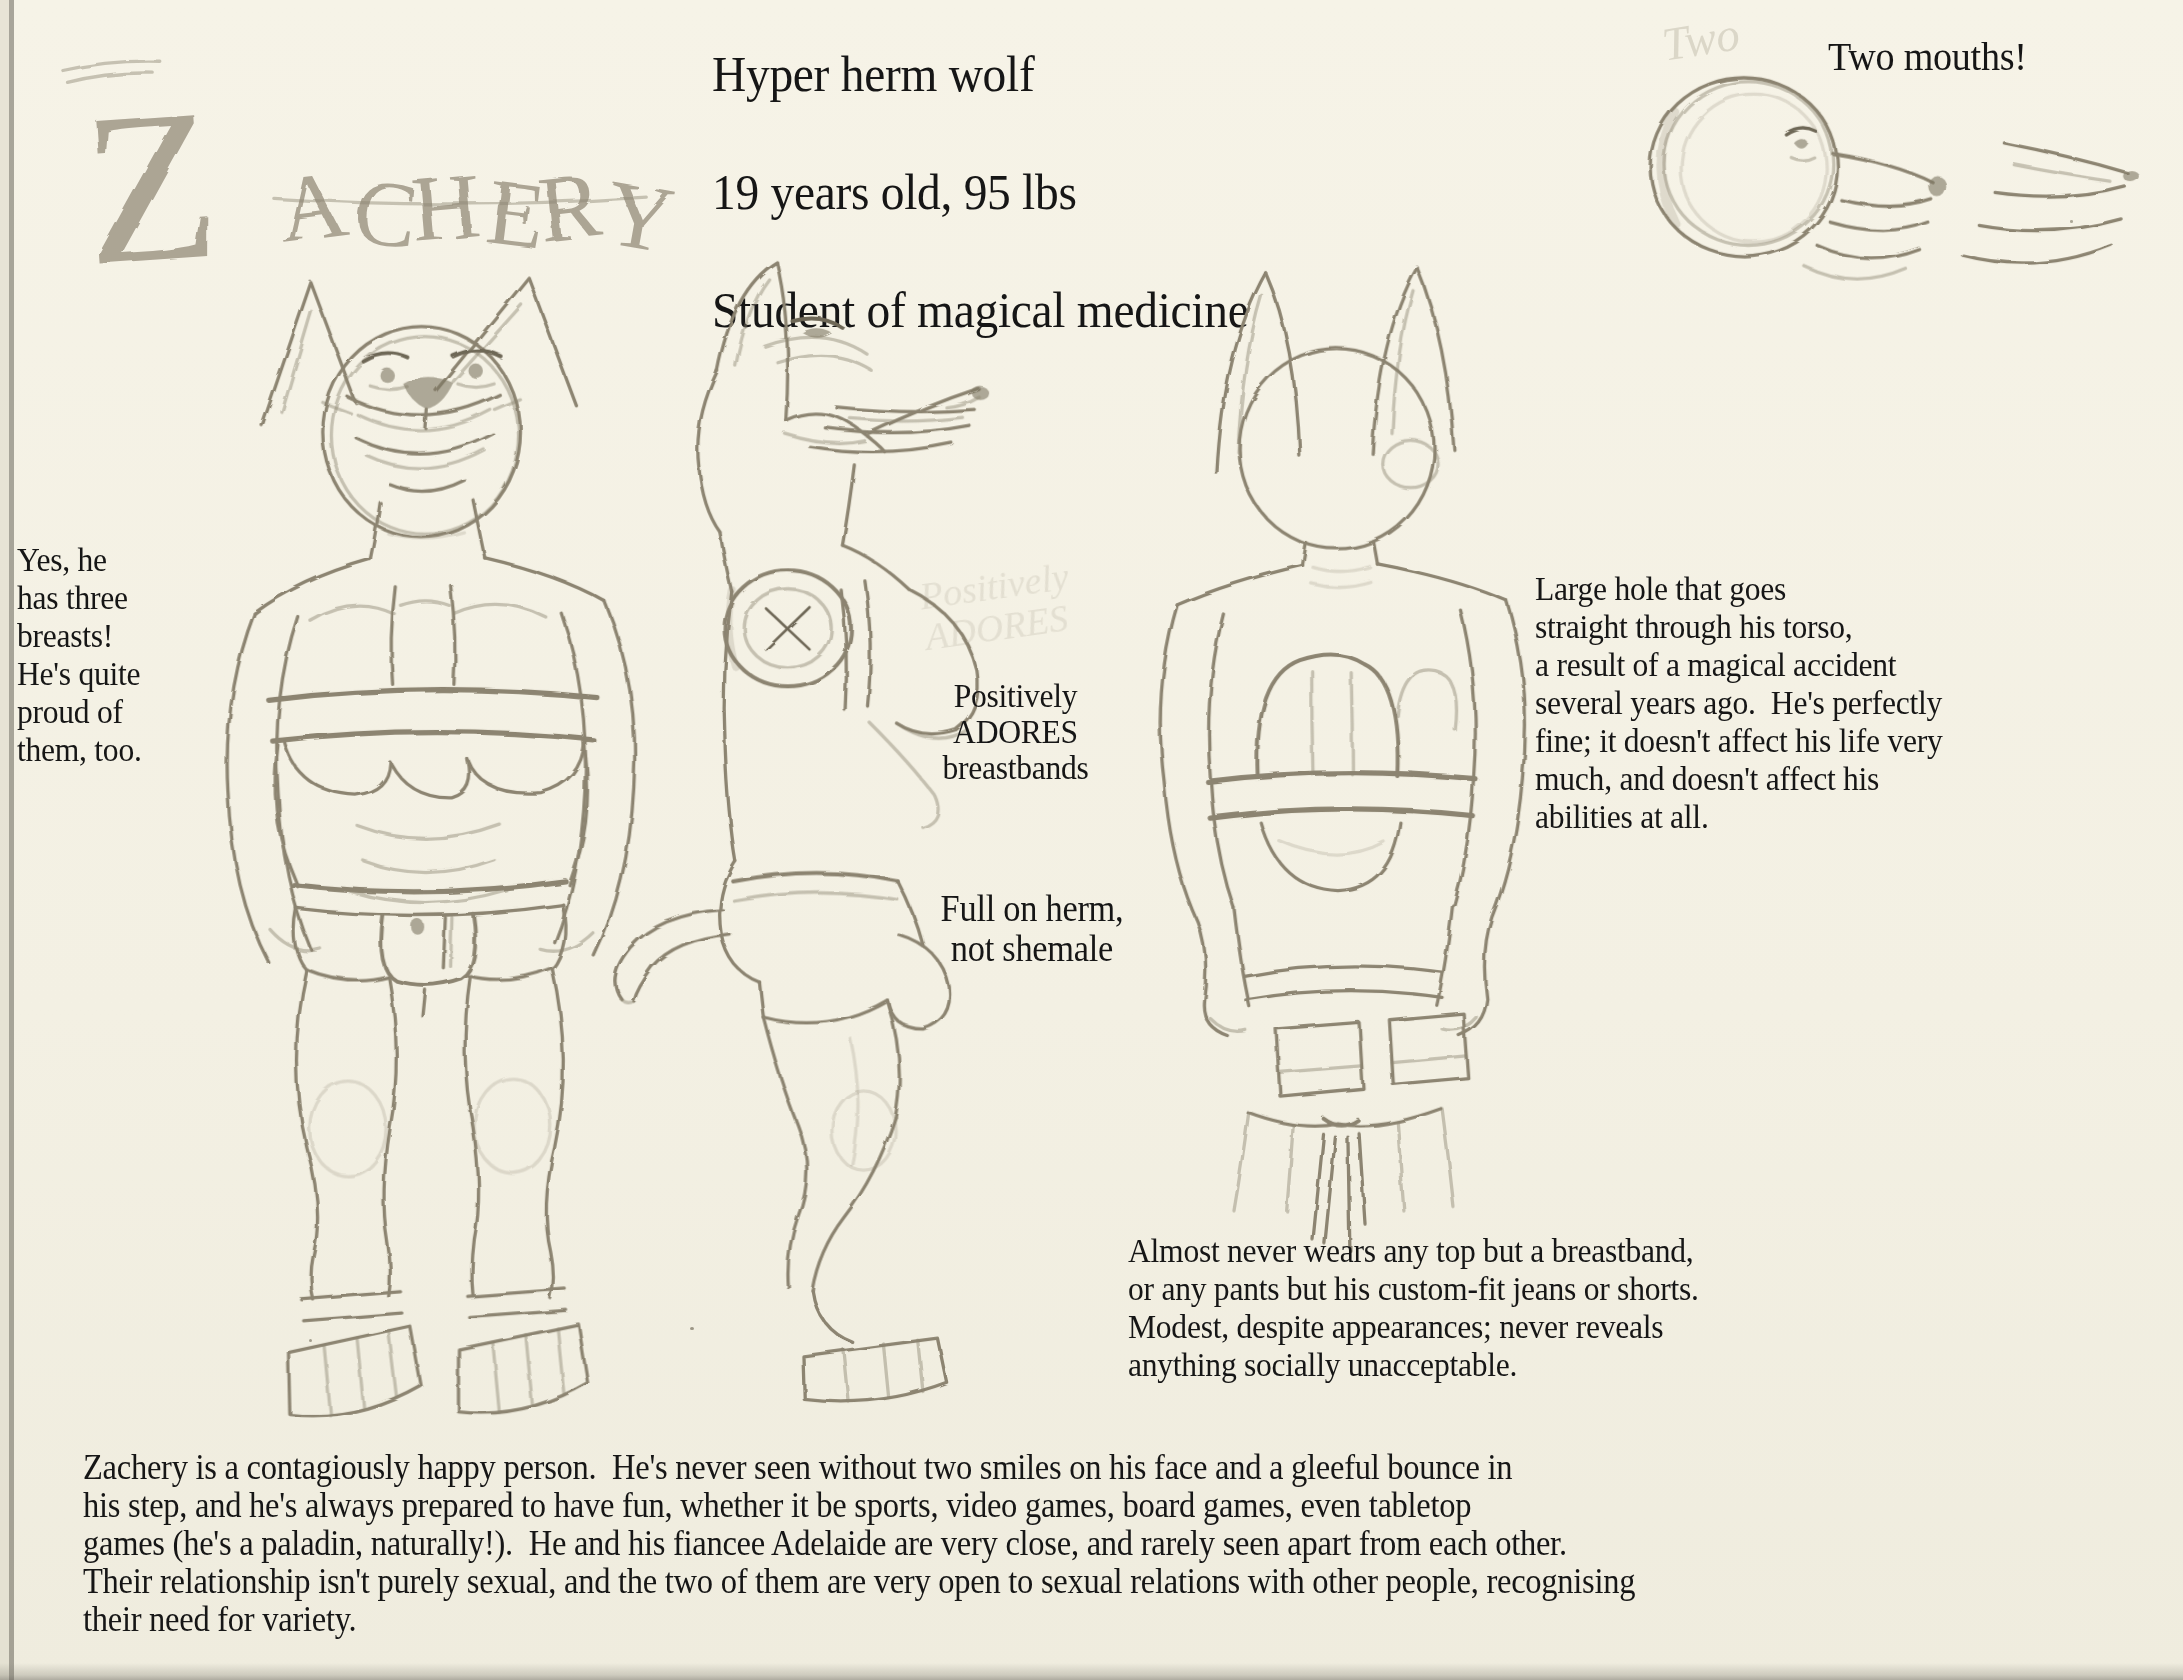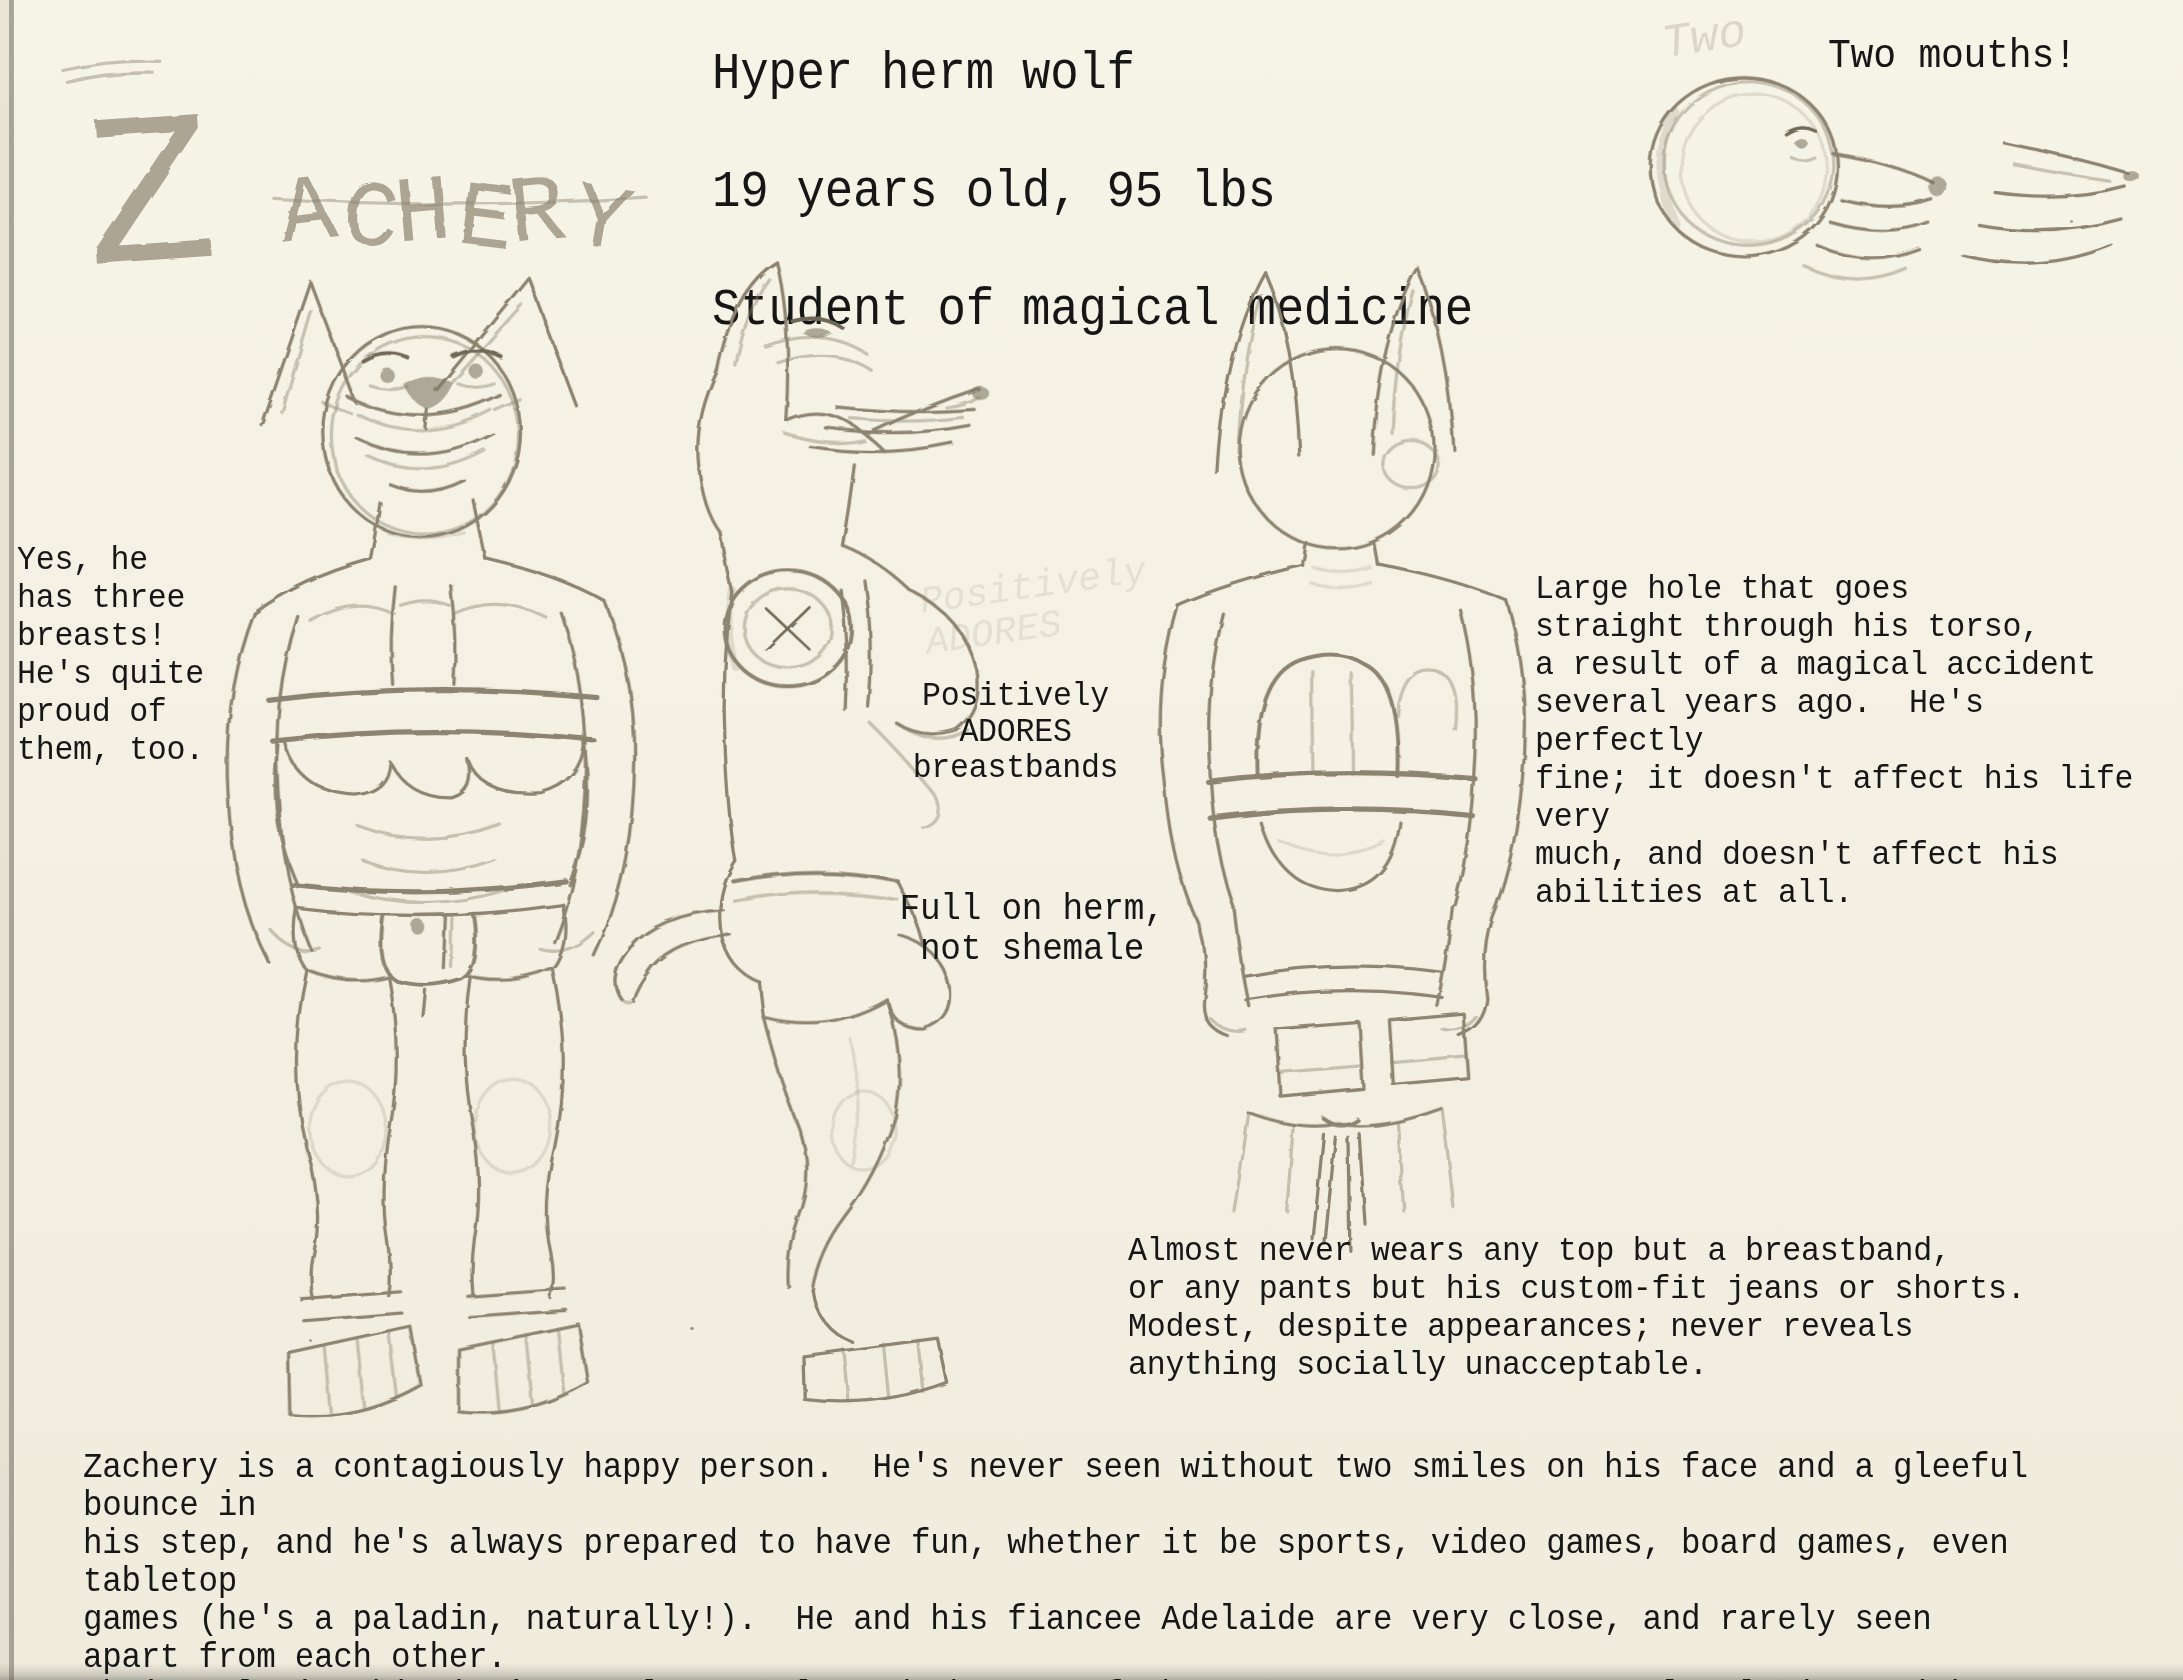--- a/index.html
+++ b/index.html
@@ -1,21 +1,21 @@
 <!DOCTYPE html>
 <html style="font-size:10.6px"><head>
 <meta charset="utf-8">
 <style>
   html,body{margin:0;padding:0;background:#888;}
   #page{
     position:relative;
     width:2183px;height:1680px;
     background:linear-gradient(180deg,#f6f3e7 0%,#f3f0e3 60%,#efecde 100%);
     overflow:hidden;
-    font-family:Liberation Mono, monospace;
+    font-family:Liberation Serif, serif;
     color:#191919;
   }
   .typed{
     position:absolute;
     white-space:pre-wrap;
     color:#161616;
     transform:scaleX(0.93);
     transform-origin:0 0;
     letter-spacing:-0.3px;
   }

